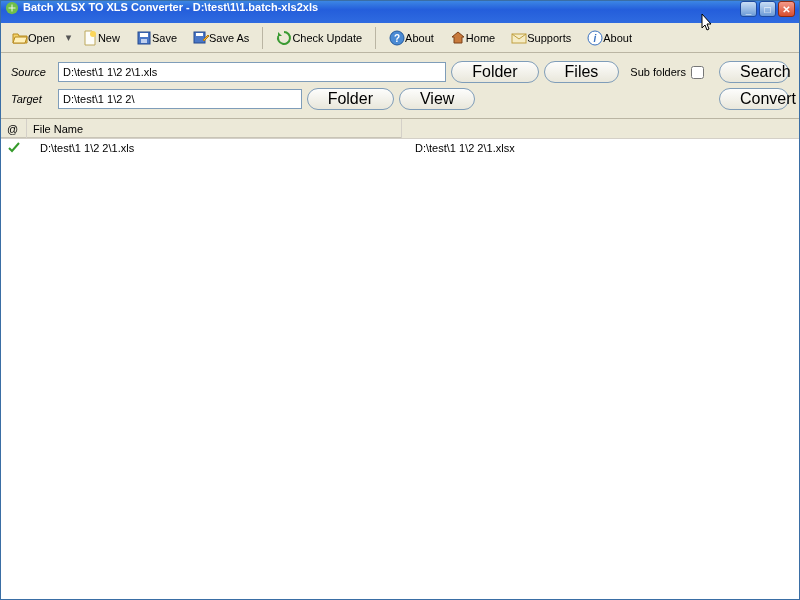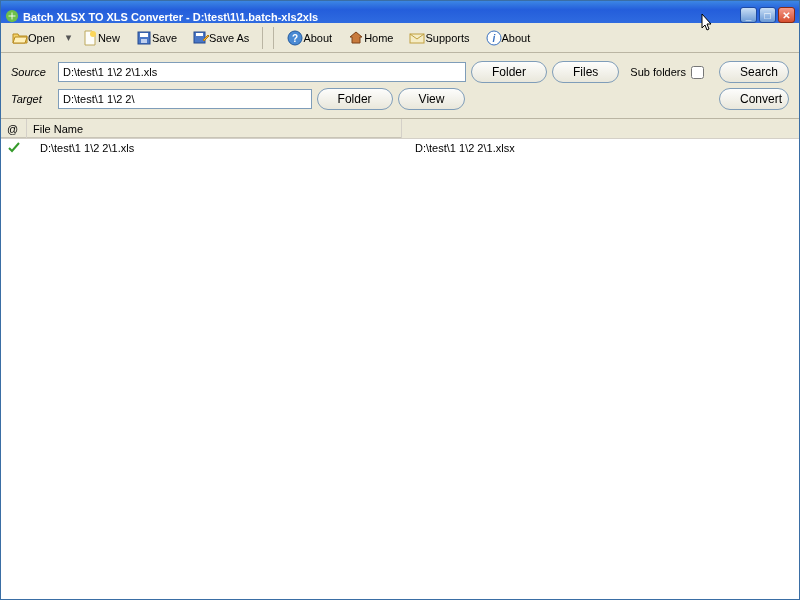--- a/index.html
+++ b/index.html
@@ -1,31 +1,31 @@
 <!DOCTYPE html>
 <html><head>
 <meta charset="utf-8">
 <style>
   * { box-sizing: border-box; margin: 0; padding: 0; }
   body { font-family: Tahoma, Arial, sans-serif; font-size: 11px; color: #000; background: #fff; }
   .window { width: 800px; height: 600px; border: 1px solid #3a6ea5; display: flex; flex-direction: column; background: #ece9d8; position: relative; }
-  .titlebar { height: 22px; background: linear-gradient(180deg,#3c86e4 0%,#245edb 40%,#2f6be0 100%); display: flex; align-items: flex-end; padding: 0 4px; color: #fff; font-weight: bold; gap: 4px; }
+  .titlebar { height: 22px; background: linear-gradient(180deg,#3c86e4 0%,#245edb 40%,#2f6be0 100%); display: flex; align-items: flex-start; padding: 0 4px; color: #fff; font-weight: bold; gap: 4px; }
   .titlebar .title { flex: 1; white-space: nowrap; overflow: hidden; }
   .wbtns { display: flex; gap: 2px; }
   .wbtn { width: 17px; height: 16px; background: linear-gradient(180deg,#c9def5,#6a99d6); border: 1px solid #1e4aa0; border-radius: 3px; display: flex; align-items: center; justify-content: center; font-size: 10px; color: #fff; cursor: default; font-family: Arial; }
   .wbtn.close { background: linear-gradient(180deg,#f49a8a,#d64d2e); border-color: #8b2a12; }
   .toolbar { height: 30px; display: flex; align-items: center; padding: 2px 4px; gap: 2px; border-bottom: 1px solid #bab5a3; background: #ece9d8; }
   .tbbtn { display: flex; align-items: center; padding: 2px 6px; border: 1px solid transparent; border-radius: 3px; cursor: default; height: 24px; }
   .sep { width: 1px; height: 22px; background: #bab5a3; margin: 0 4px; }
   .drop { width: 9px; height: 22px; display: flex; align-items: center; justify-content: center; color: #555; border: 1px solid transparent; }
   .form { padding: 8px 10px; display: flex; flex-direction: column; gap: 5px; border-bottom: 1px solid #bab5a3; }
   .row { display: flex; align-items: center; gap: 5px; }
   .lbl { width: 42px; text-align: left; font-style: italic; }
   .txt { flex: 1; height: 20px; border: 1px solid #7f9db9; padding: 2px 4px; font-family: inherit; font-size: 11px; background: #fff; }
-  .btn { height: 22px; padding: 0 20px; border: 1px solid #7f9db9; background: linear-gradient(180deg,#fdfdfc,#e9e7db); border-radius: 11px; font-family: inherit; font-size: 12px; cursor: default; }
+  .btn { height: 22px; padding: 0 20px; border: 1px solid #7f9db9; background: linear-gradient(180deg,#fdfdfc,#e9e7db); border-radius: 11px; font-family: inherit; font-size: 16px; cursor: default; }
   .btn.wide { width: 70px; text-align: center; }
   .chk { width: 13px; height: 13px; }
   .listhdr { display: flex; height: 20px; border-bottom: 1px solid #d4d0c8; background: #ece9d8; }
   .listhdr > div { border-right: 1px solid #d4d0c8; padding: 2px 6px; display: flex; align-items: center; box-shadow: inset 0 -1px 0 #c8c4b6; }
   .col-status { width: 26px; text-align: center; }
   .col-file { width: 375px; }
   .col-result { flex: 1; }
   .listbody { flex: 1; background: #fff; overflow-y: auto; }
   .item { display: flex; padding: 3px 0; }
   .item .c1 { width: 26px; display: flex; justify-content: center; align-items: center; }
@@ -80,20 +80,27 @@
     </div>
     <div class="tbbtn">
       <svg class="ico" viewBox="0 0 16 16">
           <rect x="1" y="2" width="11" height="11" fill="#4a77c7" stroke="#254a8e"></rect>
           <rect x="3" y="3" width="7" height="3" fill="#fff"></rect>
           <path d="M10 10 l5 -5 l1 1 l-5 5z" fill="#f0b038" stroke="#b37a12"></path>
         </svg>
       <span>Save As</span>
     </div>
     <div class="sep"></div>
+    <div class="tbbtn">
+      <svg class="ico" viewBox="0 0 16 16">
+          <path d="M8 2 a6 6 0 1 1 -5.7 4" fill="none" stroke="#3a9a32" stroke-width="2"></path>
+          <path d="M2 2 v4 h4z" fill="#3a9a32"></path>
+        </svg>
+      <span>Check Update</span>
+    </div>
     <div class="sep"></div>
     <div class="tbbtn">
       <svg class="ico" viewBox="0 0 16 16">
           <circle cx="8" cy="8" r="7" fill="#4a8ad4" stroke="#235a9e"></circle>
           <text x="8" y="12" text-anchor="middle" font-size="10" fill="#fff" font-weight="bold">?</text>
         </svg>
       <span>About</span>
     </div>
     <div class="tbbtn">
       <svg class="ico" viewBox="0 0 16 16">

